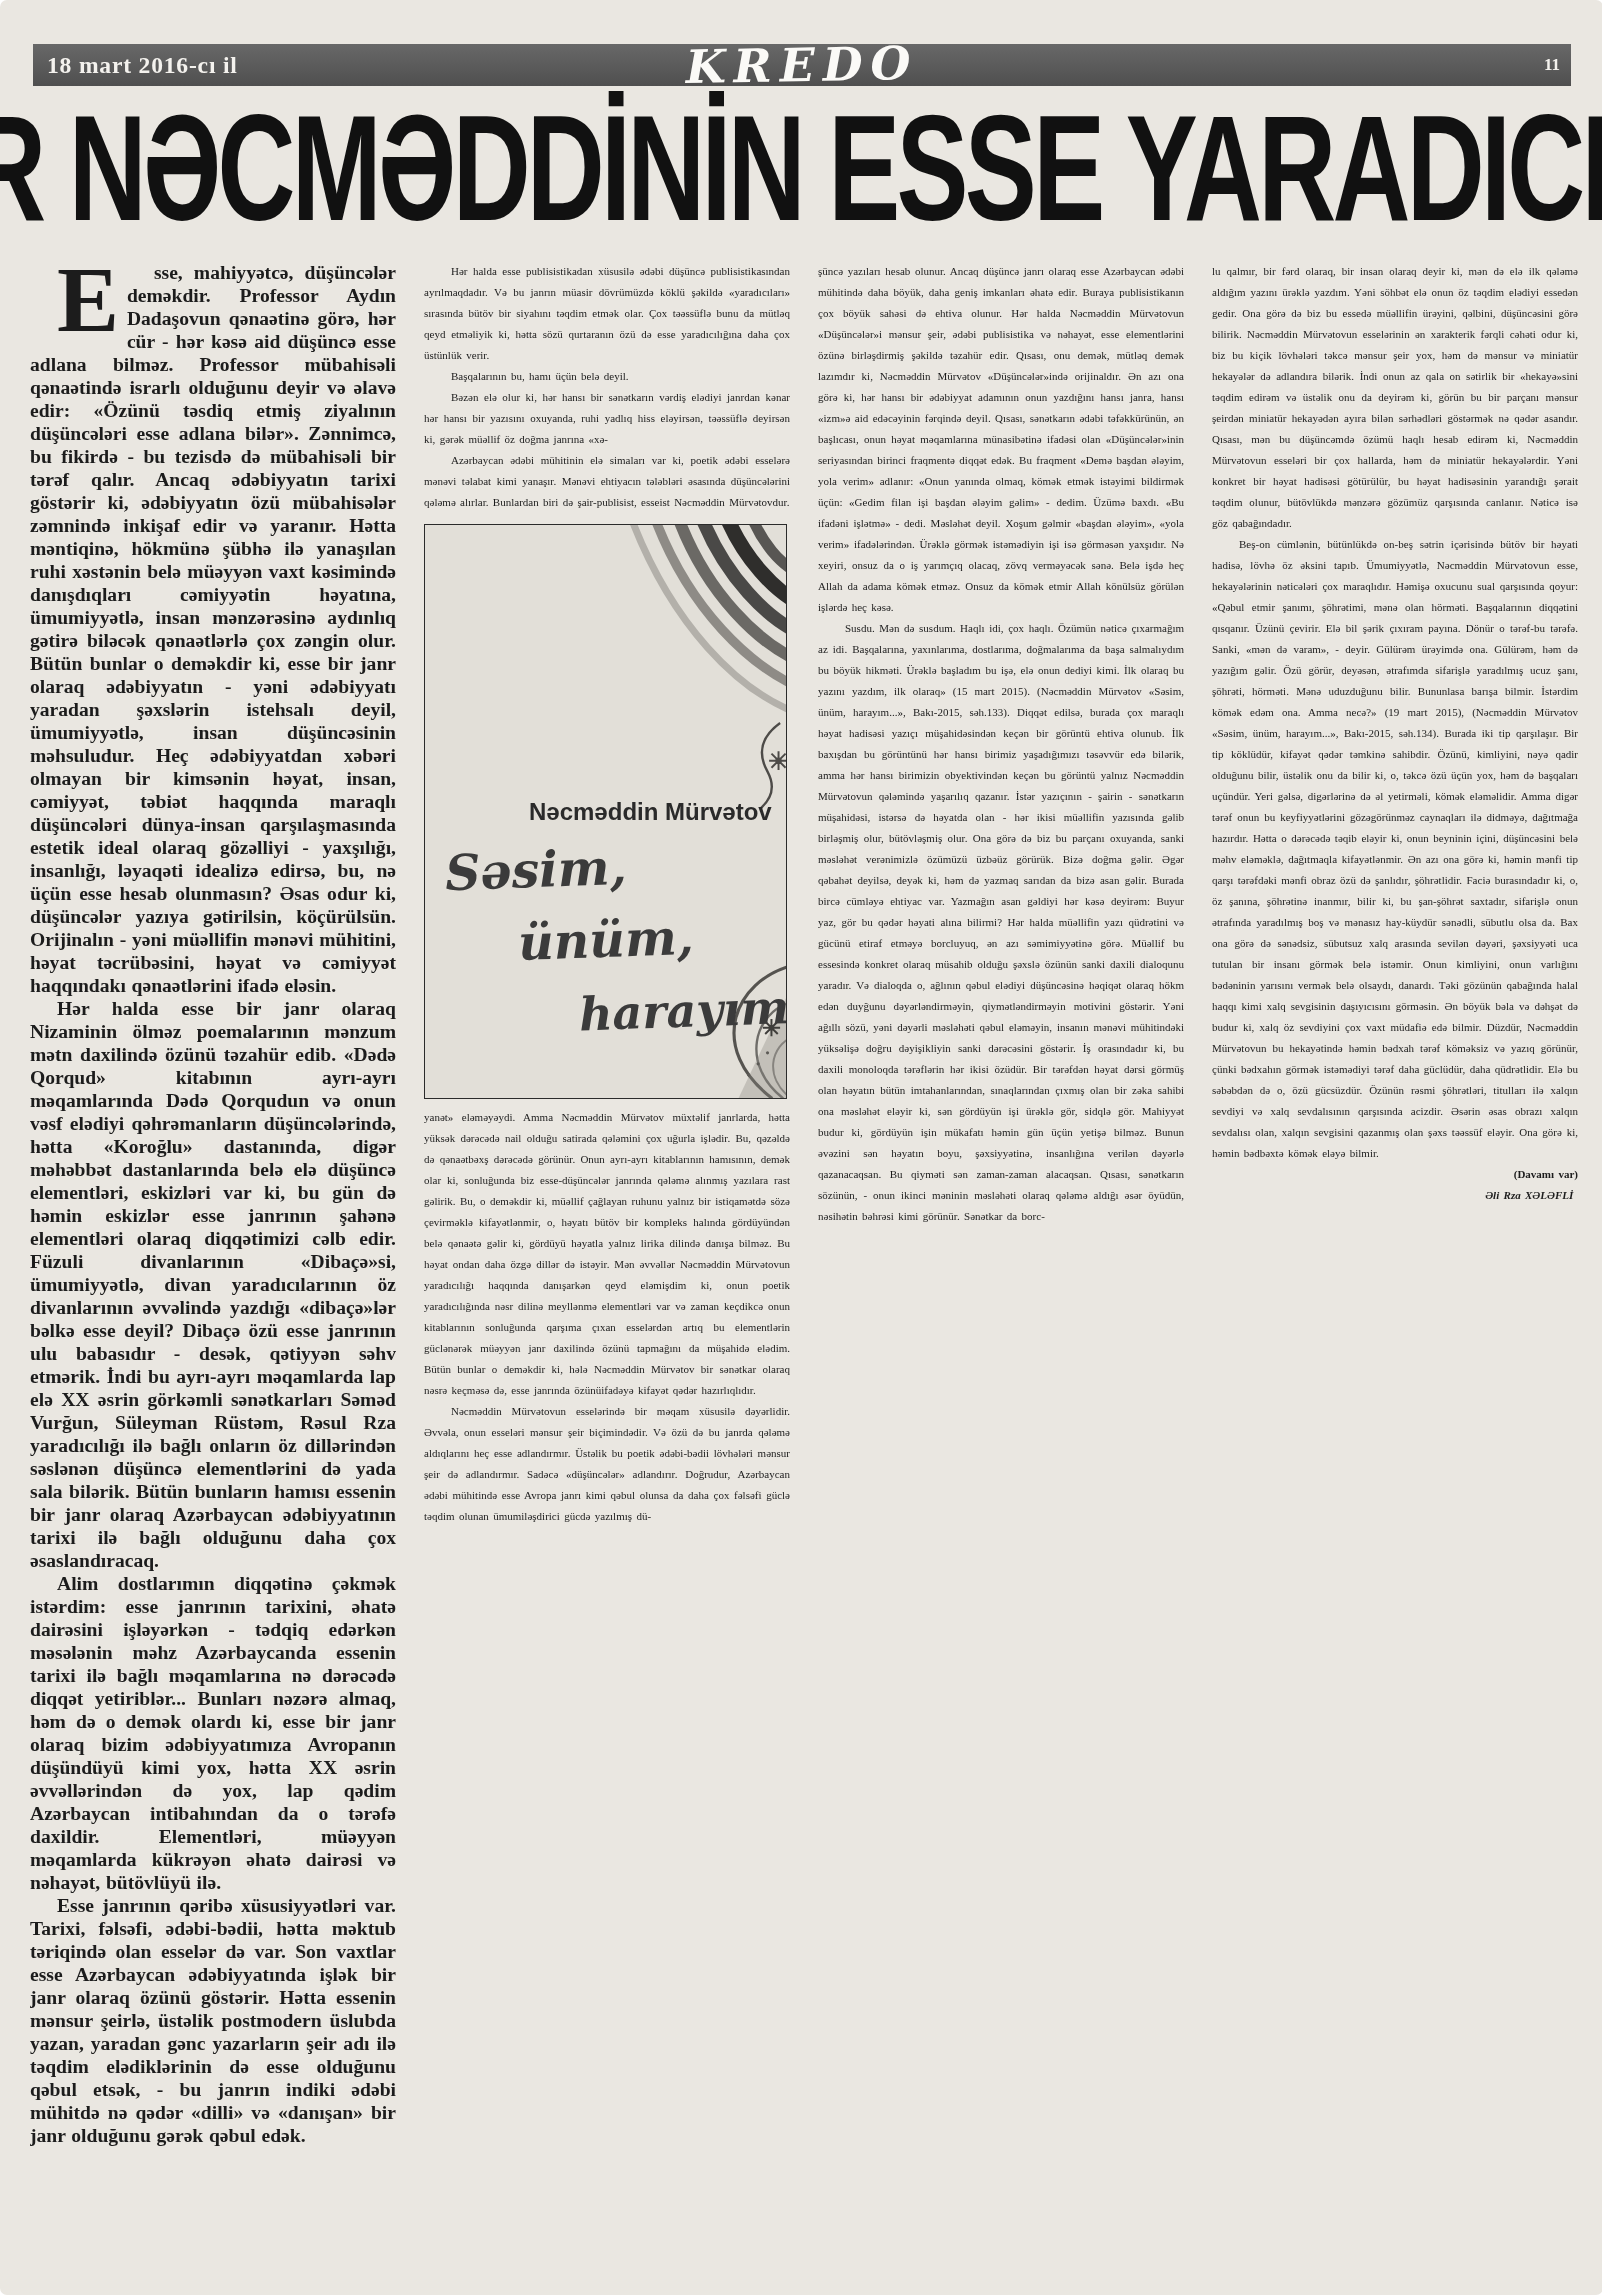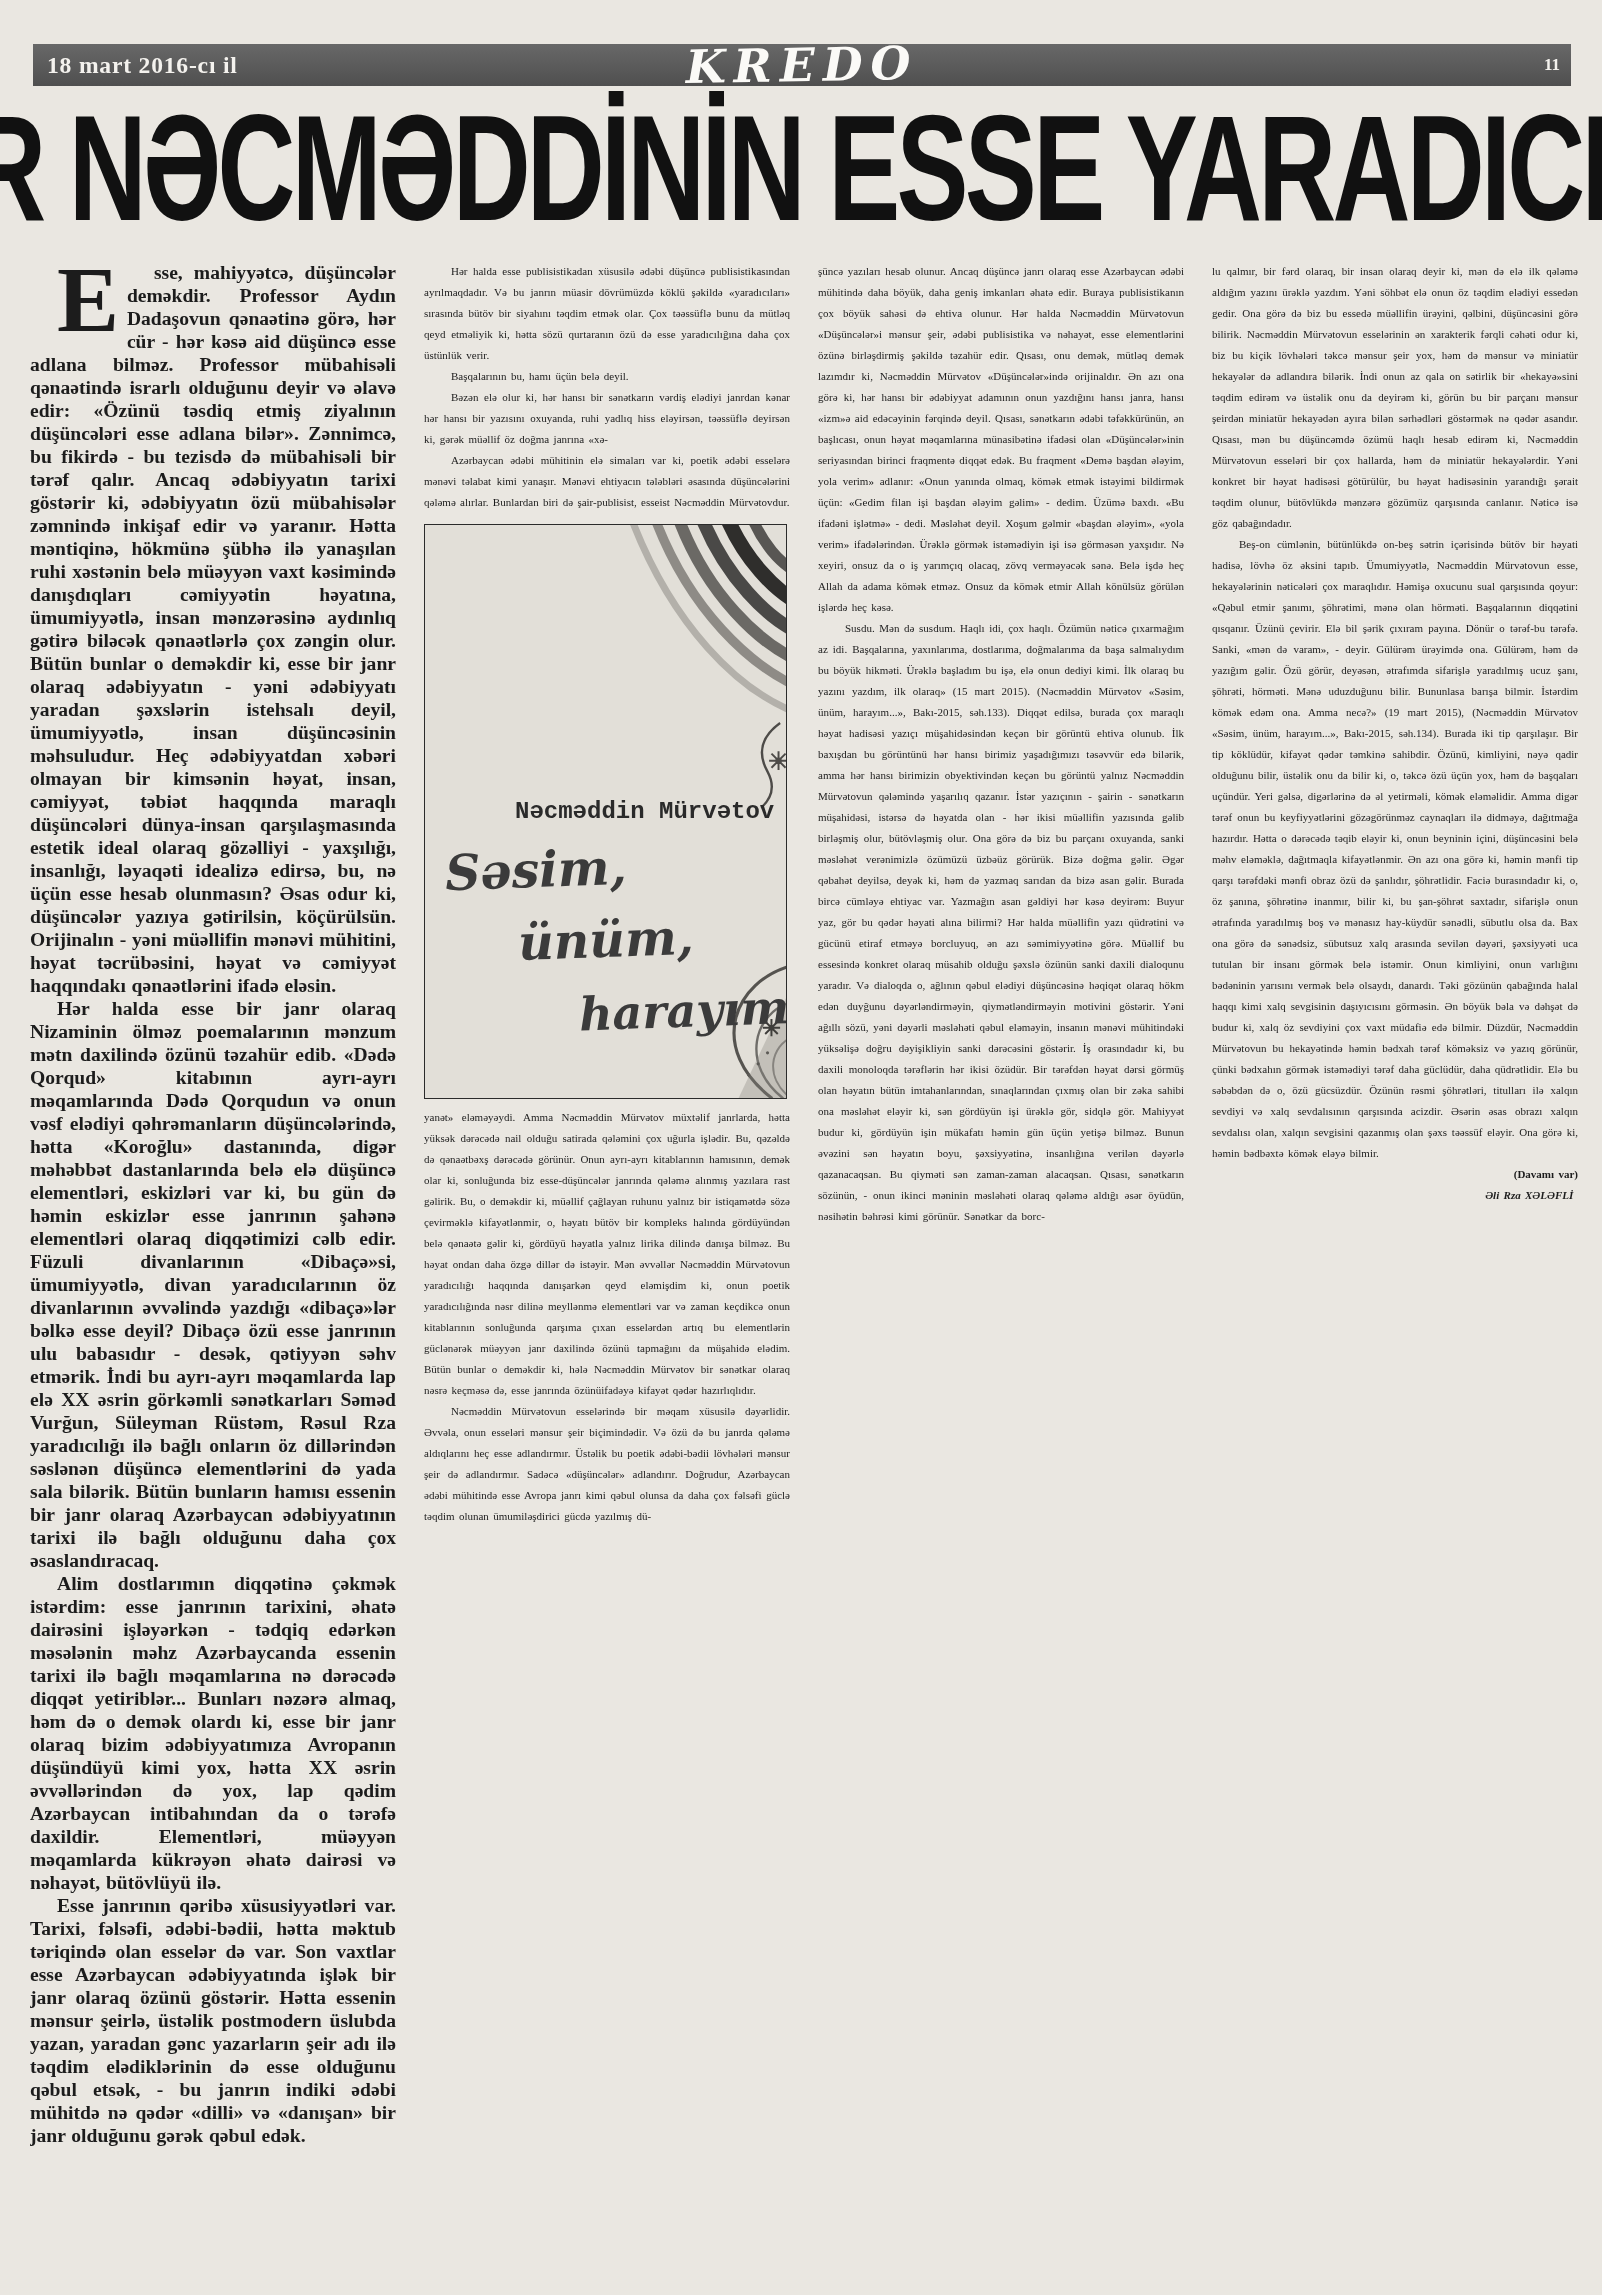--- a/index.html
+++ b/index.html
@@ -1,18 +1,18 @@
 <!DOCTYPE html>
 <html style="font-size:12.6px"><head>
 <meta charset="utf-8">
 <style>
   html,body{margin:0;padding:0;}
   body{width:1603px;height:2295px;background:#w, sans-serif;}
   .page{position:relative;width:1603px;height:2295px;background:#eae7e1;overflow:hidden;
-        font-family:"Liberation Serif",serif;color:#1c1c1c;}
+        font-family:"Liberation Serif",serif;color:#1c1c1c;border-radius:7px;}
   
   .masthead{position:absolute;left:33px;top:44px;width:1538px;height:42px;
             background:linear-gradient(180deg,#686868,#4f4f4f);display:flex;align-items:center;}
   .mast-date{color:#f4f2ee;font-weight:bold;font-size:23.6px;margin-left:14px;
              font-family:"Liberation Serif",serif;letter-spacing:0.8px;white-space:nowrap;}
   .mast-title{position:absolute;left:50%;transform:translateX(-50%) rotate(-1deg);color:#fbfaf7;
               font-family:"DejaVu Serif",serif;font-style:italic;font-weight:bold;
               font-size:46px;letter-spacing:7.9px;line-height:1;}
   .mast-page{position:absolute;right:11px;color:#f4f2ee;font-weight:bold;font-size:17px;
              font-family:"Liberation Serif",serif;}
@@ -28,22 +28,22 @@
   .col{width:366px;height:2028px;overflow:hidden;text-align:justify;}
   .col p{margin:0;text-indent:27px;font-size:11px;line-height:21px;word-spacing:1.6px;}
   .col p.cont{text-indent:0;}
   .col1 p{font-weight:bold;font-size:19.6px;line-height:23px;word-spacing:0.8px;}
   .firstpara{margin:0;font-weight:bold;font-size:19.6px;line-height:23px;text-indent:0;}
   .dropcap{float:left;font-size:93px;line-height:72px;font-weight:bold;
            padding:3.1px 7.9px 0 0;font-family:"Liberation Serif",serif;}
   
   .cover{position:relative;width:363px;height:575px;margin:11px 0 7.9px 0;
          background:#e2dfd8;border:1.6px solid #2b2b2b;box-sizing:border-box;overflow:hidden;}
-  .cover-author{position:absolute;left:90px;top:273px;font-weight:bold;font-size:24px;
-                color:#2a2a2a;font-family:Liberation Mono, monospace;white-space:nowrap;}
+  .cover-author{position:absolute;left:104px;top:273px;font-weight:bold;font-size:24px;
+                color:#2a2a2a;font-family:Liberation Sans, sans-serif;white-space:nowrap;}
   .cover-line{position:absolute;font-family:"DejaVu Serif",serif;font-style:italic;
               font-weight:bold;color:#3b3b3b;font-size:49px;line-height:1;transform:rotate(-2deg);}
   .cl0{left:20.4px;top:321px;}
   .cl1{left:93px;top:391px;}
   .cl2{left:154px;top:462px;font-size:46px;}
   .cover svg{position:absolute;left:0;top:0;}
   
   .davami{margin-top:36px;text-align:right;font-weight:bold;font-size:20.4px;
           text-indent:0;}
   .sig-author{margin-top:46px;text-align:right;font-weight:bold;font-style:italic;

